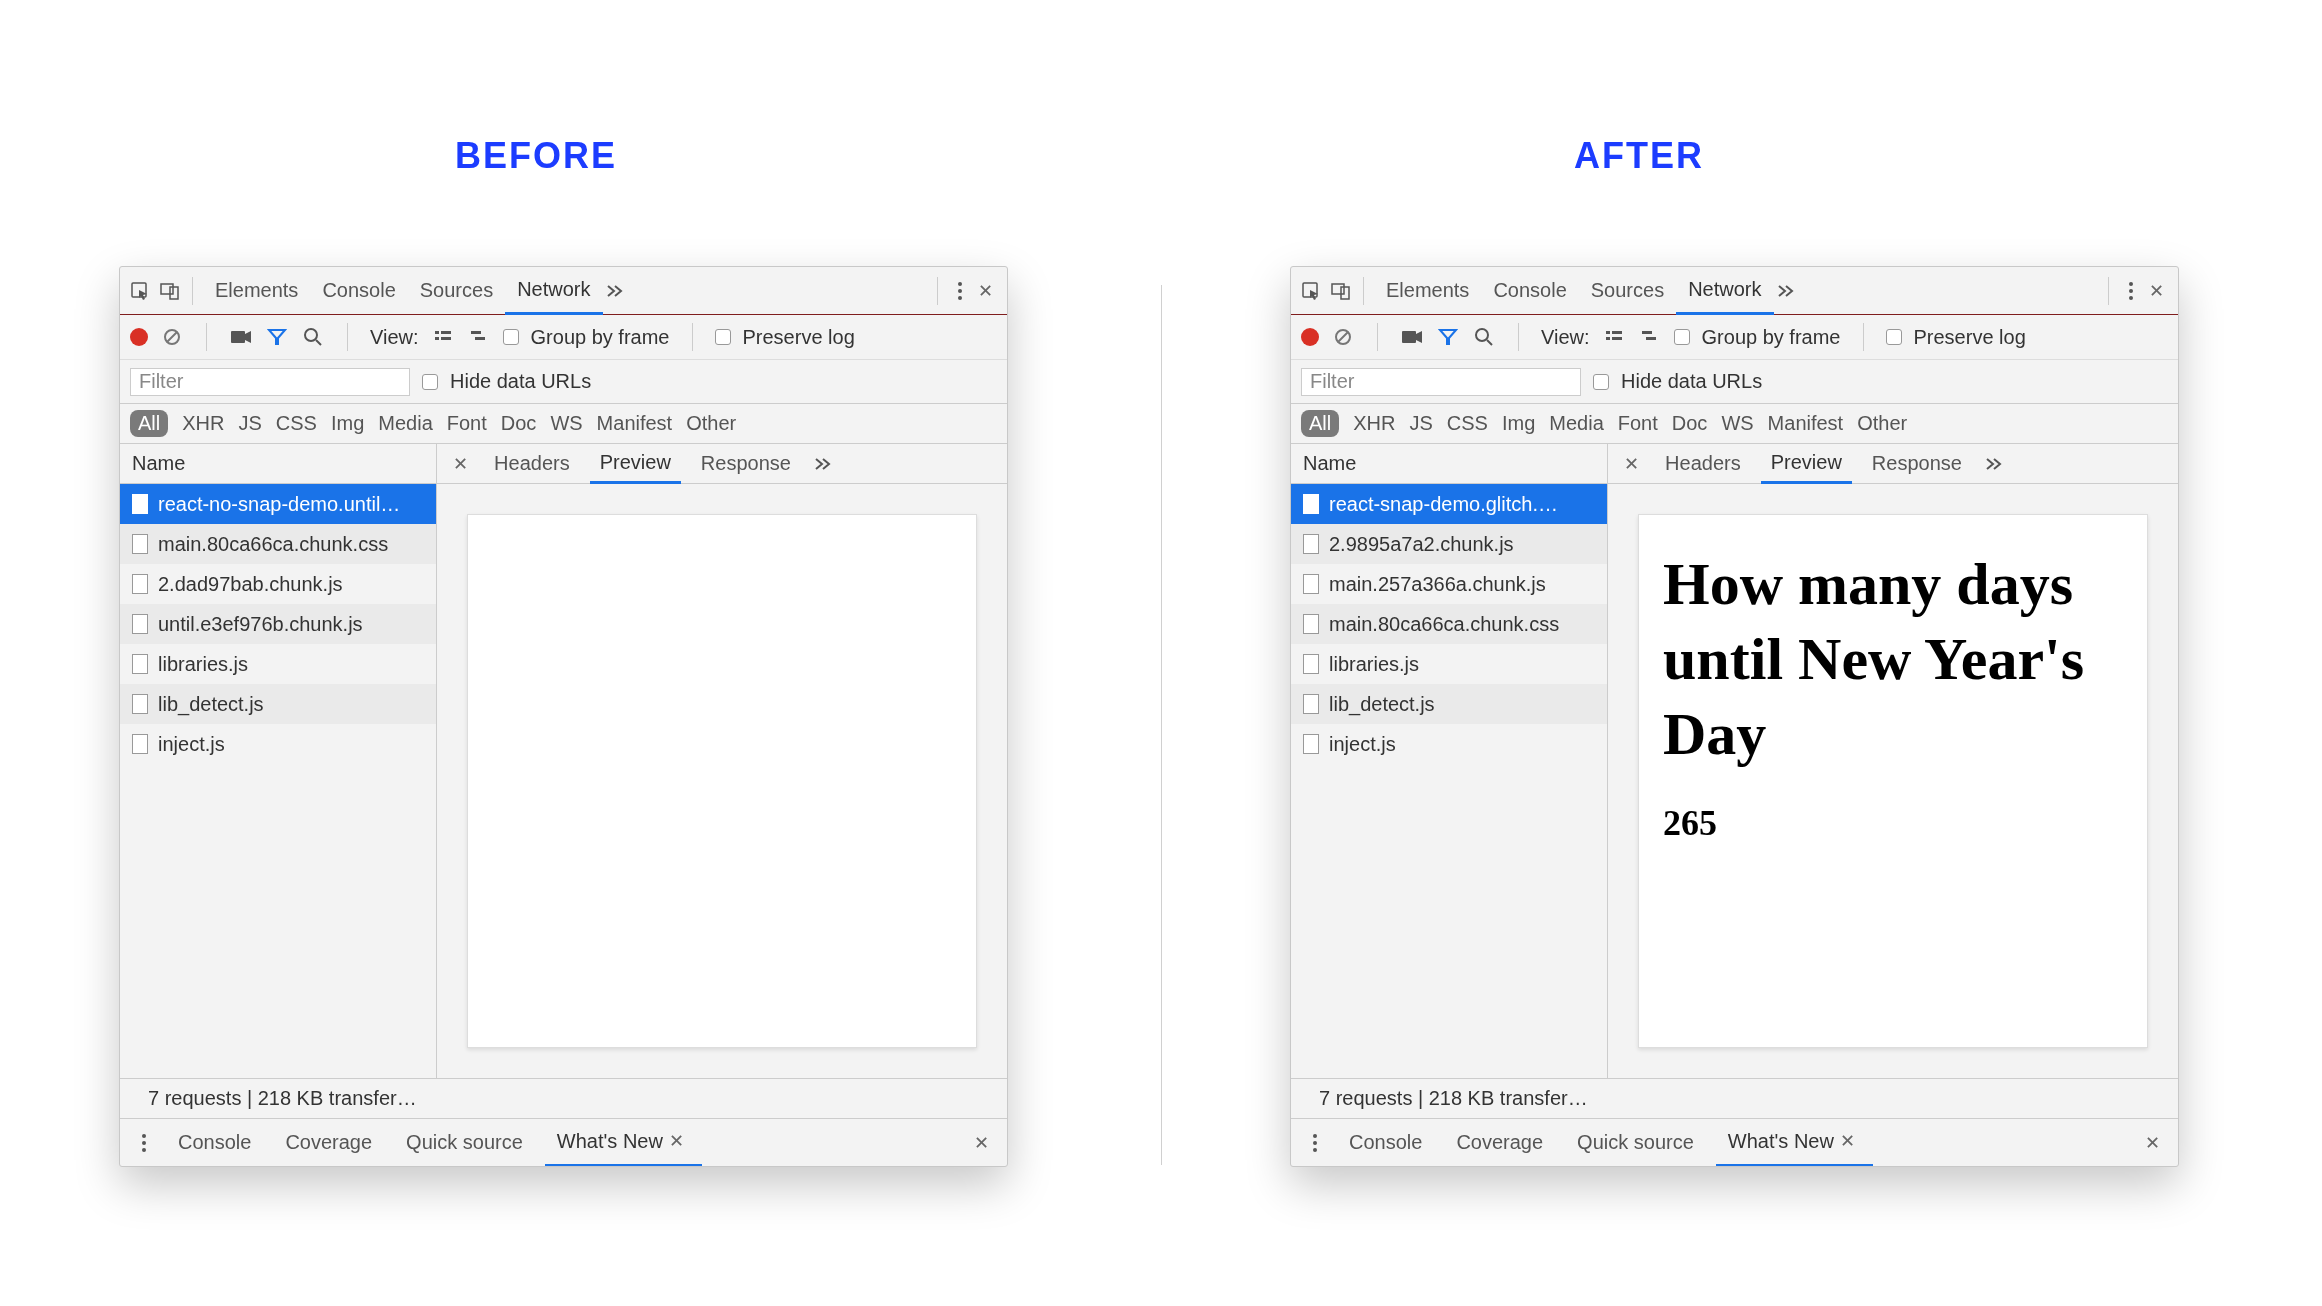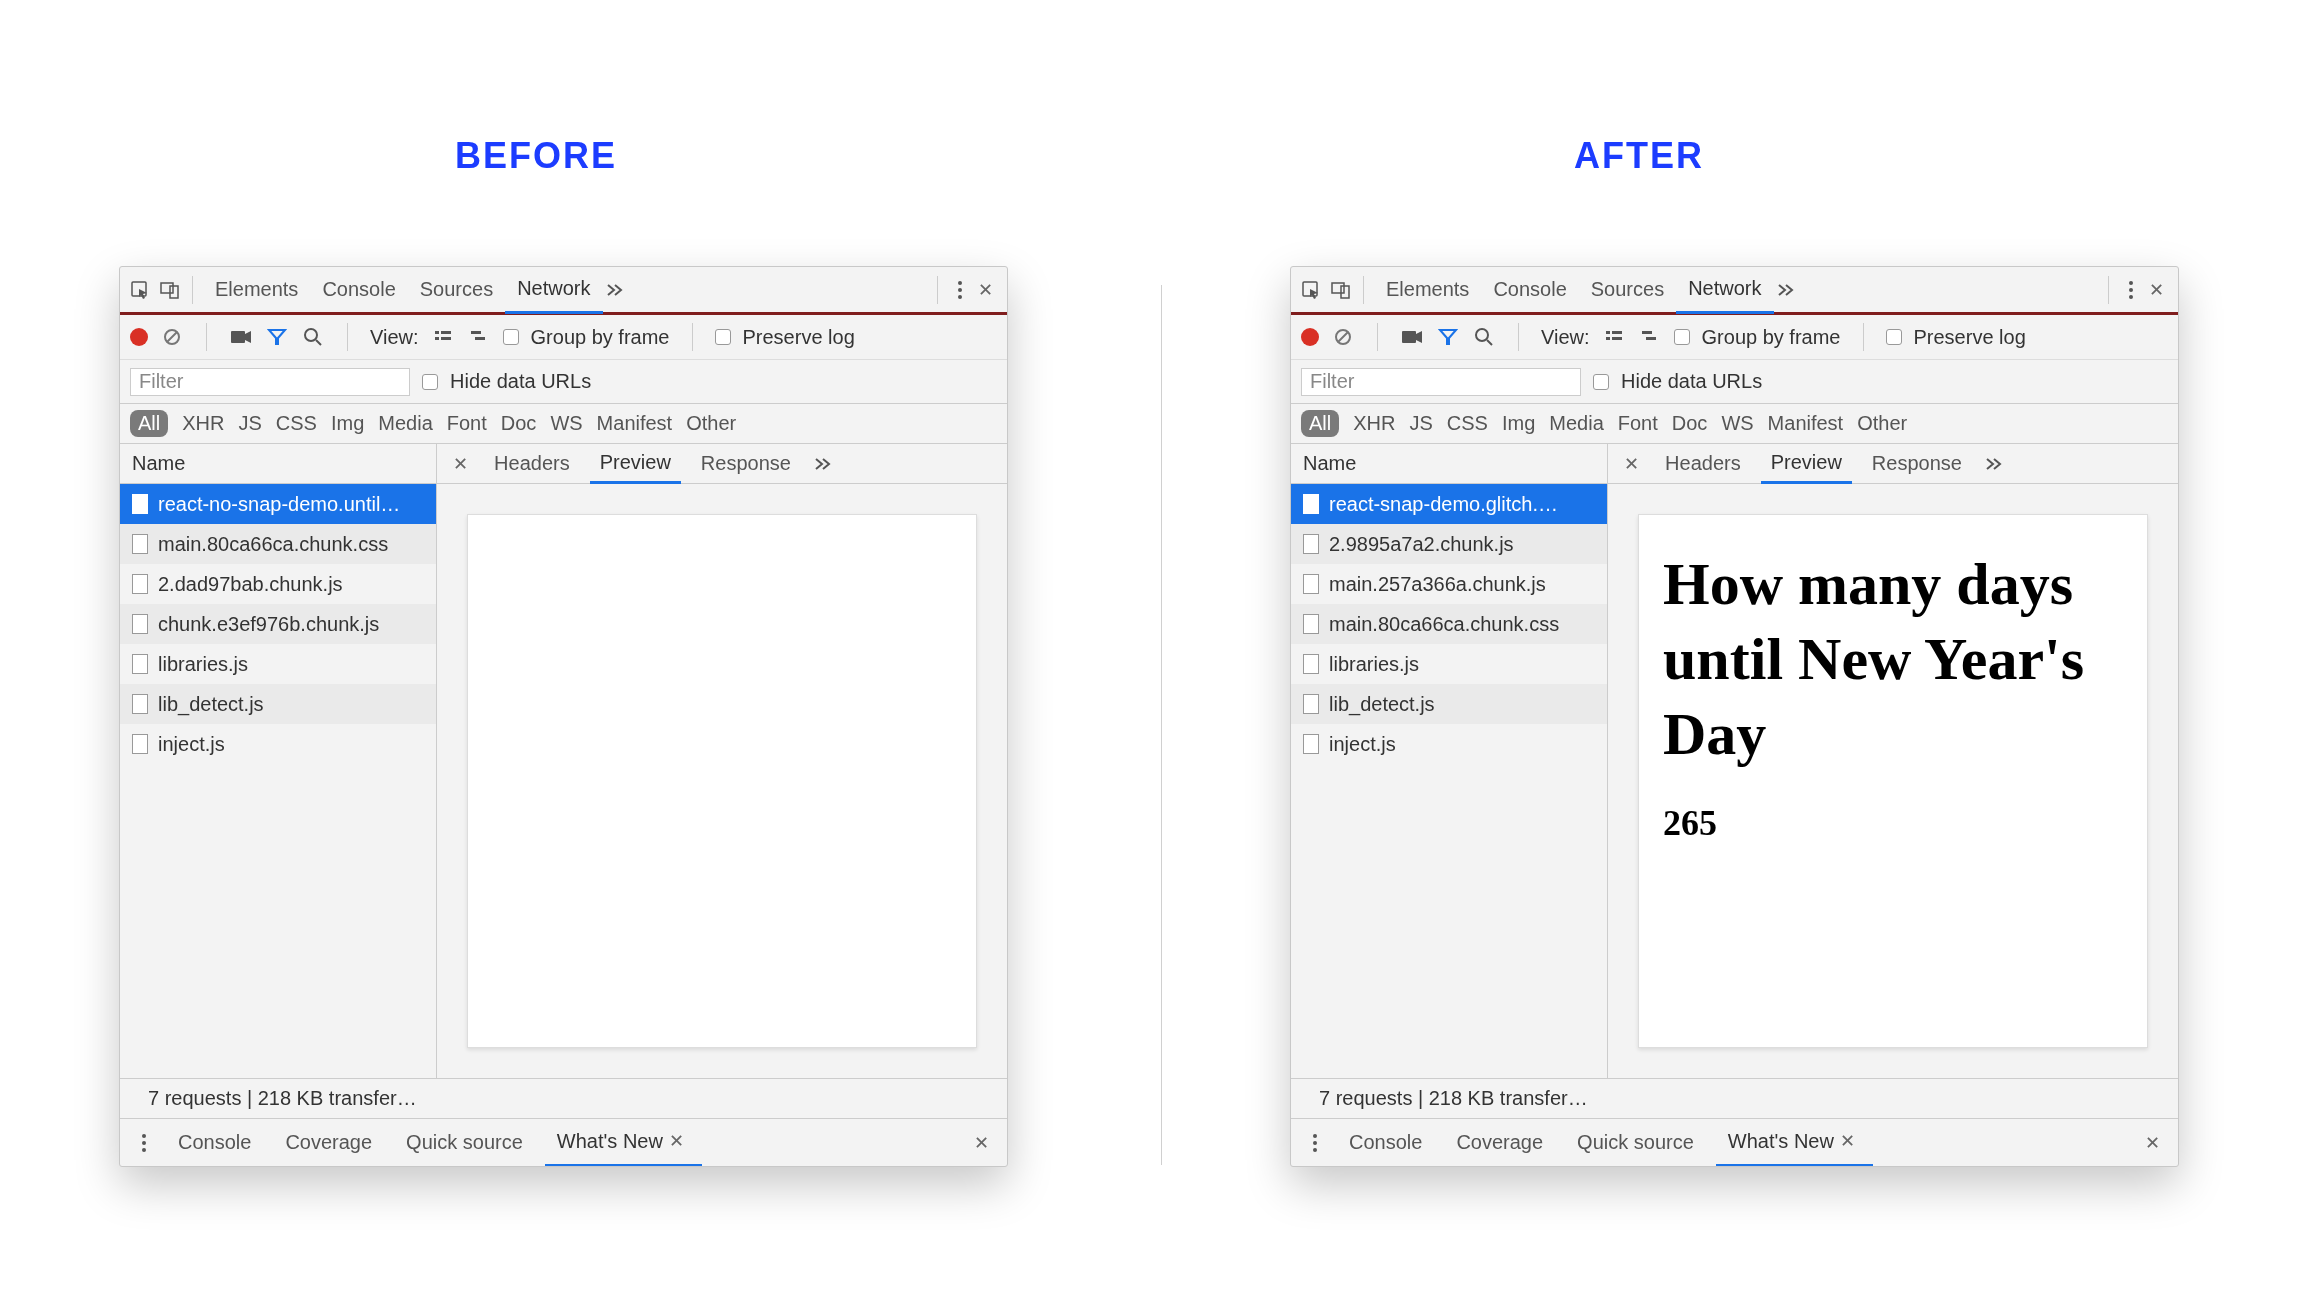--- a/index.html
+++ b/index.html
@@ -26,21 +26,21 @@
     background:#f3f3f3;
     border:1px solid #c8c8c8;
     border-radius:3px;
     box-shadow: 0 18px 45px rgba(0,0,0,0.22);
     display:flex; flex-direction:column;
     overflow:hidden;
     font-size:20px;
     color:#333;
   }
   .row { display:flex; align-items:center; }
-  .topbar { height:48px; border-bottom:3px solid #7f1d1d; padding:0 8px;justify-content:center; }
+  .topbar { height:48px; border-bottom:1px solid #7f1d1d; padding:0 8px;justify-content:center; }
   .ico { display:inline-flex; align-items:center; justify-content:center; min-width:24px; height:24px; }
   .vsep { width:1px; height:28px; background:#ccc; margin:0 10px;}
   .tab { padding:0 12px; height:48px; display:flex; align-items:center; color:#555; cursor:default;}
   .tab.active { color:#333; border-bottom:3px solid #1a73e8; }
   .spacer { flex:1; }
   .toolbars { border-bottom:1px solid #ccc; background:#f3f3f3;}
   .tb-row { height:44px; display:flex; align-items:center; padding:0 10px; gap:12px; }
   .tb-row + .tb-row { border-top:1px solid #ddd; }
   .redcircle { width:18px; height:18px; border-radius:50%; background:#d93025;}
   .filter-box { width:280px; height:28px; background:#fff; border:1px solid #ccc; padding:0 8px; color:#888; display:flex; align-items:center;}
@@ -198,21 +198,21 @@
         <div class="req-row">
               <span class="file-ico"></span>
               <span class="req-label">main.80ca66ca.chunk.css</span>
             </div>
         <div class="req-row">
               <span class="file-ico"></span>
               <span class="req-label">2.dad97bab.chunk.js</span>
             </div>
         <div class="req-row">
               <span class="file-ico"></span>
-              <span class="req-label">chunk.e3ef976b.chunk.js</span>
+              <span class="req-label">until.e3ef976b.chunk.js</span>
             </div>
         <div class="req-row">
               <span class="file-ico"></span>
               <span class="req-label">libraries.js</span>
             </div>
         <div class="req-row">
               <span class="file-ico"></span>
               <span class="req-label">lib_detect.js</span>
             </div>
         <div class="req-row">

